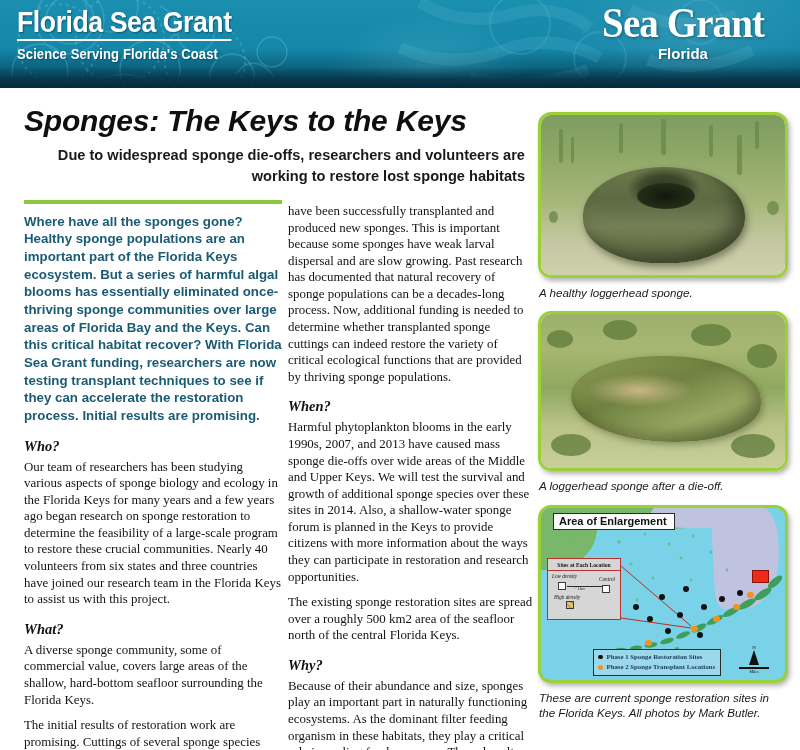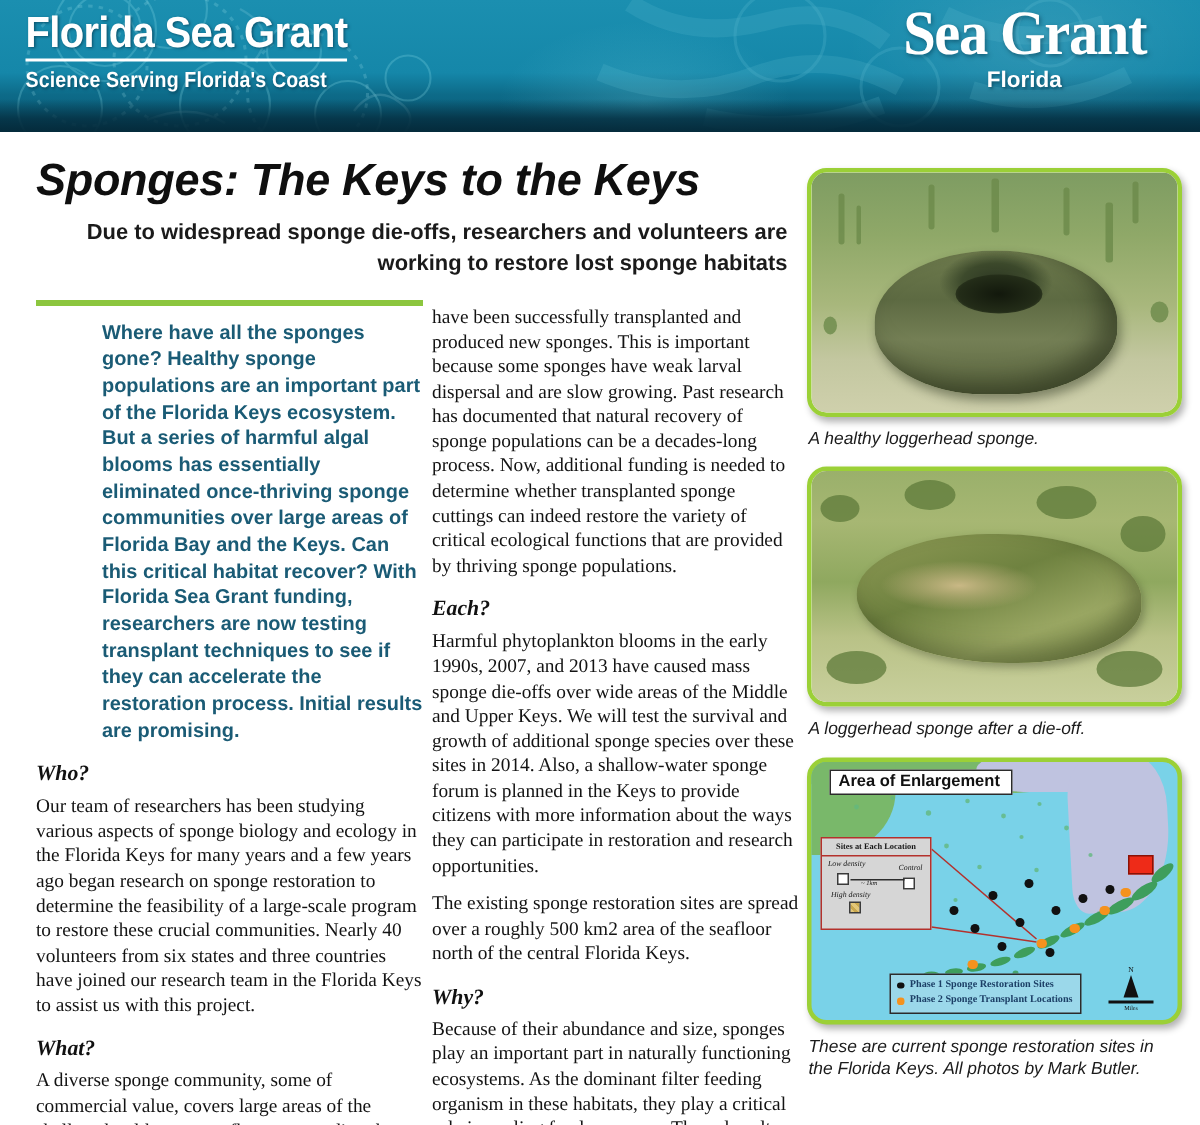--- a/index.html
+++ b/index.html
@@ -66,21 +66,21 @@
     font-size: 14.6px; color: #1a1a1a; line-height: 1.42; text-align: right;
   }
 
   
   .col-left  { position: absolute; left: 24px;  top: 200px; width: 258px; }
   .col-mid   { position: absolute; left: 288px; top: 203px; width: 245px; }
 
   .greenrule { height: 3.5px; background: #8cc63e; width: 100%; margin-bottom: 9px; }
   .lede {
     color: #1a5b75; font-family: "Liberation Sans", sans-serif;
-    font-weight: bold; font-size: 13.3px; line-height: 1.33; margin-left: 44px;
+    font-weight: bold; font-size: 13.3px; line-height: 1.33;
   }
 
   h3.qhead {
     font-family: "Liberation Serif", serif; font-style: italic; font-weight: bold;
     font-size: 14.5px; color: #111; margin: 13px 0 4px 0;
   }
   .body-p {
     font-family: "Liberation Serif", serif; font-size: 12.9px;
     color: #131313; line-height: 1.285; margin: 0 0 9px 0; text-align: left;
   }
@@ -272,21 +272,21 @@
   <p class="body-p">Our team of researchers has been studying various aspects of sponge biology and ecology in the Florida Keys for many years and a few years ago began research on sponge restoration to determine the feasibility of a large-scale program to restore these crucial communities. Nearly 40 volunteers from six states and three countries have joined our research team in the Florida Keys to assist us with this project.</p>
 
   <h3 class="qhead">What?</h3>
   <p class="body-p">A diverse sponge community, some of commercial value, covers large areas of the shallow, hard-bottom seafloor surrounding the Florida Keys.</p>
   <p class="body-p">The initial results of restoration work are promising. Cuttings of several sponge species</p>
 </div>
 
 <div class="col-mid">
   <p class="body-p">have been successfully transplanted and produced new sponges. This is important because some sponges have weak larval dispersal and are slow growing. Past research has documented that natural recovery of sponge populations can be a decades-long process. Now, additional funding is needed to determine whether transplanted sponge cuttings can indeed restore the variety of critical ecological functions that are provided by thriving sponge populations.</p>
 
-  <h3 class="qhead">Each?</h3>
+  <h3 class="qhead">When?</h3>
   <p class="body-p">Harmful phytoplankton blooms in the early 1990s, 2007, and 2013 have caused mass sponge die-offs over wide areas of the Middle and Upper Keys. We will test the survival and growth of additional sponge species over these sites in 2014. Also, a shallow-water sponge forum is planned in the Keys to provide citizens with more information about the ways they can participate in restoration and research opportunities.</p>
 
   <p class="body-p">The existing sponge restoration sites are spread over a roughly 500 km2 area of the seafloor north of the central Florida Keys.</p>
 
   <h3 class="qhead">Why?</h3>
   <p class="body-p">Because of their abundance and size, sponges play an important part in naturally functioning ecosystems. As the dominant filter feeding organism in these habitats, they play a critical role in cycling food resources. They also alter water chemistry by cycling nutrients, and provide essential nursery habitat for important commercial fishery species like spiny lobsters and stone crabs.</p>
 </div>
 
 <div class="rail">
 

